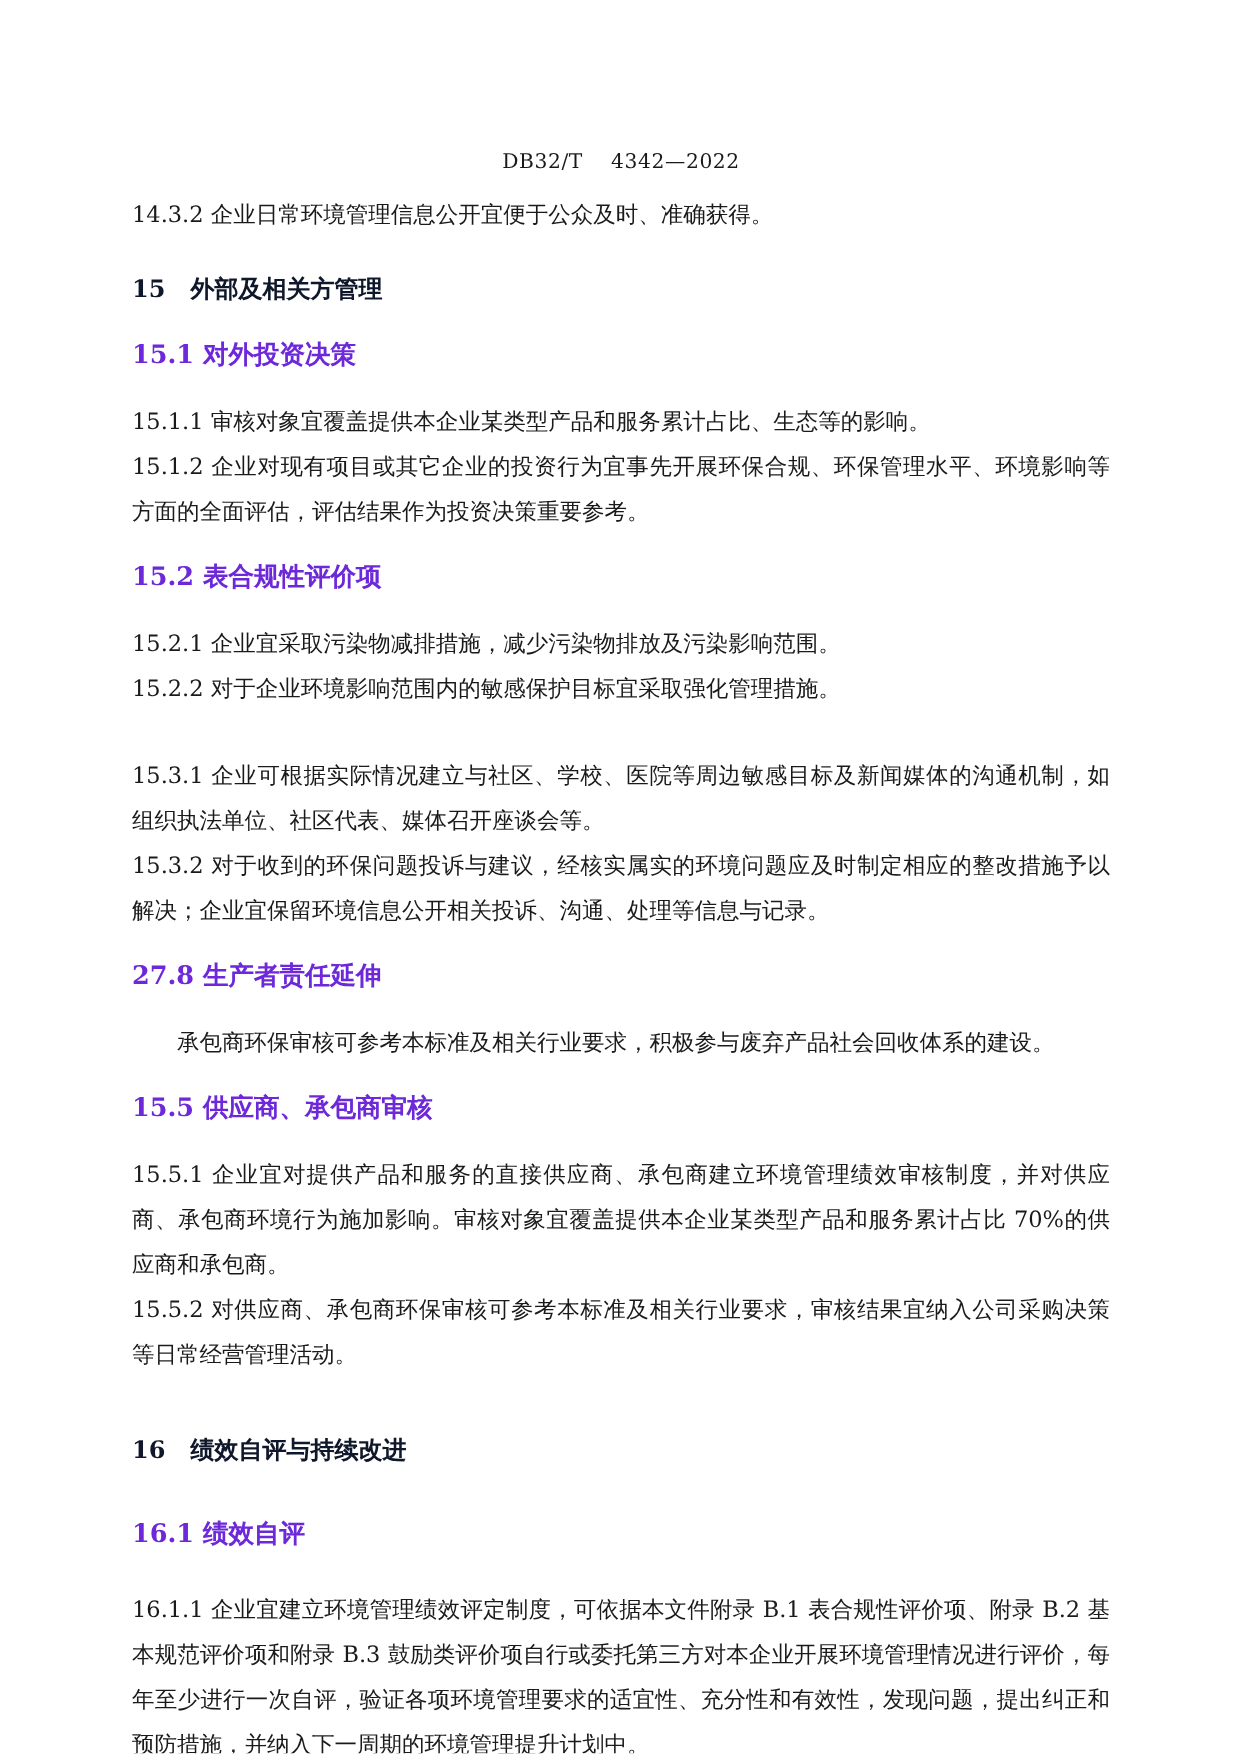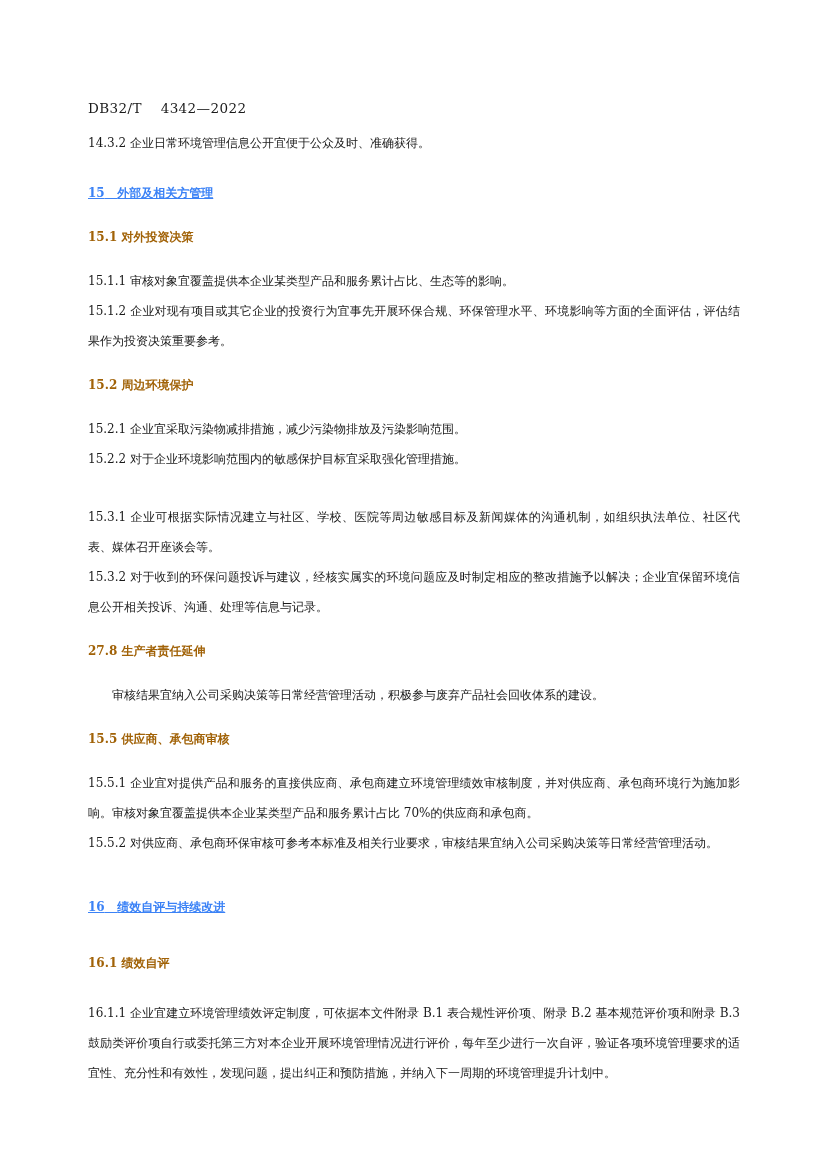--- a/index.html
+++ b/index.html
@@ -27,59 +27,58 @@
     top: 0;
     width: 652px;
   }
 
   
   .header {
     position: absolute;
     left: 88px;
     top: 100px;
     width: 652px;
-    text-align: left;
+    text-align: center;
     font-family: "DejaVu Serif", "Liberation Serif", serif;
     font-size: 13.5px;
     letter-spacing: 0.4px;
     color: #1a1a1a;
     white-space: pre;
   }
 
   
   .para {
     font-family: "DejaVu Serif", "Liberation Serif", serif;
-    font-size: 12px;
+    font-size: 15px;
     line-height: 30px;
     text-align: justify;
     text-justify: inter-ideograph;
     margin: 0;
     color: #1a1a1a;
   }
   .para.indent {
     text-indent: 2em;
   }
 
   
   .h1 {
     font-family: "DejaVu Sans", "Liberation Sans", sans-serif;
-    font-size: 12px;
+    font-size: 16px;
     font-weight: bold;
     line-height: 30px;
     margin: 0;
-    color: #3b82f6;
-    text-decoration: underline;
+    color: #0f172a;
   }
   .h2 {
     font-family: "DejaVu Sans", "Liberation Sans", sans-serif;
-    font-size: 12px;
+    font-size: 17px;
     font-weight: bold;
     line-height: 30px;
     margin: 0;
-    color: #a16207;
+    color: #6d28d9;
   }
   .h1 .num, .h2 .num {
     font-family: "DejaVu Serif", "Liberation Serif", serif;
     font-weight: bold;
   }
 
   
   .gap-sm  { height: 14px; }
   .gap-md  { height: 20px; }
   .gap-lg  { height: 26px; }
@@ -116,42 +115,42 @@
 
     <h2 class="h2"><span class="num">15.1</span>&nbsp;<span>对外投资决策</span></h2>
 
     <div class="gap-sm"></div>
 
     <p class="para">15.1.1  审核对象宜覆盖提供本企业某类型产品和服务累计占比、生态等的影响。</p>
     <p class="para">15.1.2  企业对现有项目或其它企业的投资行为宜事先开展环保合规、环保管理水平、环境影响等方面的全面评估，评估结果作为投资决策重要参考。</p>
 
     <div class="gap-sm"></div>
 
-    <h2 class="h2"><span class="num">15.2</span>&nbsp;<span>周边环境保护</span></h2>
+    <h2 class="h2"><span class="num">15.2</span>&nbsp;<span>表合规性评价项</span></h2>
 
     <div class="gap-sm"></div>
 
     <p class="para">15.2.1  企业宜采取污染物减排措施，减少污染物排放及污染影响范围。</p>
     <p class="para">15.2.2  对于企业环境影响范围内的敏感保护目标宜采取强化管理措施。</p>
 
     <div class="gap-sm"></div>
 
 
     <div class="gap-sm"></div>
 
     <p class="para">15.3.1  企业可根据实际情况建立与社区、学校、医院等周边敏感目标及新闻媒体的沟通机制，如组织执法单位、社区代表、媒体召开座谈会等。</p>
     <p class="para">15.3.2  对于收到的环保问题投诉与建议，经核实属实的环境问题应及时制定相应的整改措施予以解决；企业宜保留环境信息公开相关投诉、沟通、处理等信息与记录。</p>
 
     <div class="gap-sm"></div>
 
     <h2 class="h2"><span class="num">27.8</span>&nbsp;<span>生产者责任延伸</span></h2>
 
     <div class="gap-sm"></div>
 
-    <p class="para indent">审核结果宜纳入公司采购决策等日常经营管理活动，积极参与废弃产品社会回收体系的建设。</p>
+    <p class="para indent">承包商环保审核可参考本标准及相关行业要求，积极参与废弃产品社会回收体系的建设。</p>
 
     <div class="gap-sm"></div>
 
     <h2 class="h2"><span class="num">15.5</span>&nbsp;<span>供应商、承包商审核</span></h2>
 
     <div class="gap-sm"></div>
 
     <p class="para">15.5.1  企业宜对提供产品和服务的直接供应商、承包商建立环境管理绩效审核制度，并对供应商、承包商环境行为施加影响。审核对象宜覆盖提供本企业某类型产品和服务累计占比 70%的供应商和承包商。</p>
     <p class="para">15.5.2  对供应商、承包商环保审核可参考本标准及相关行业要求，审核结果宜纳入公司采购决策等日常经营管理活动。</p>
 

